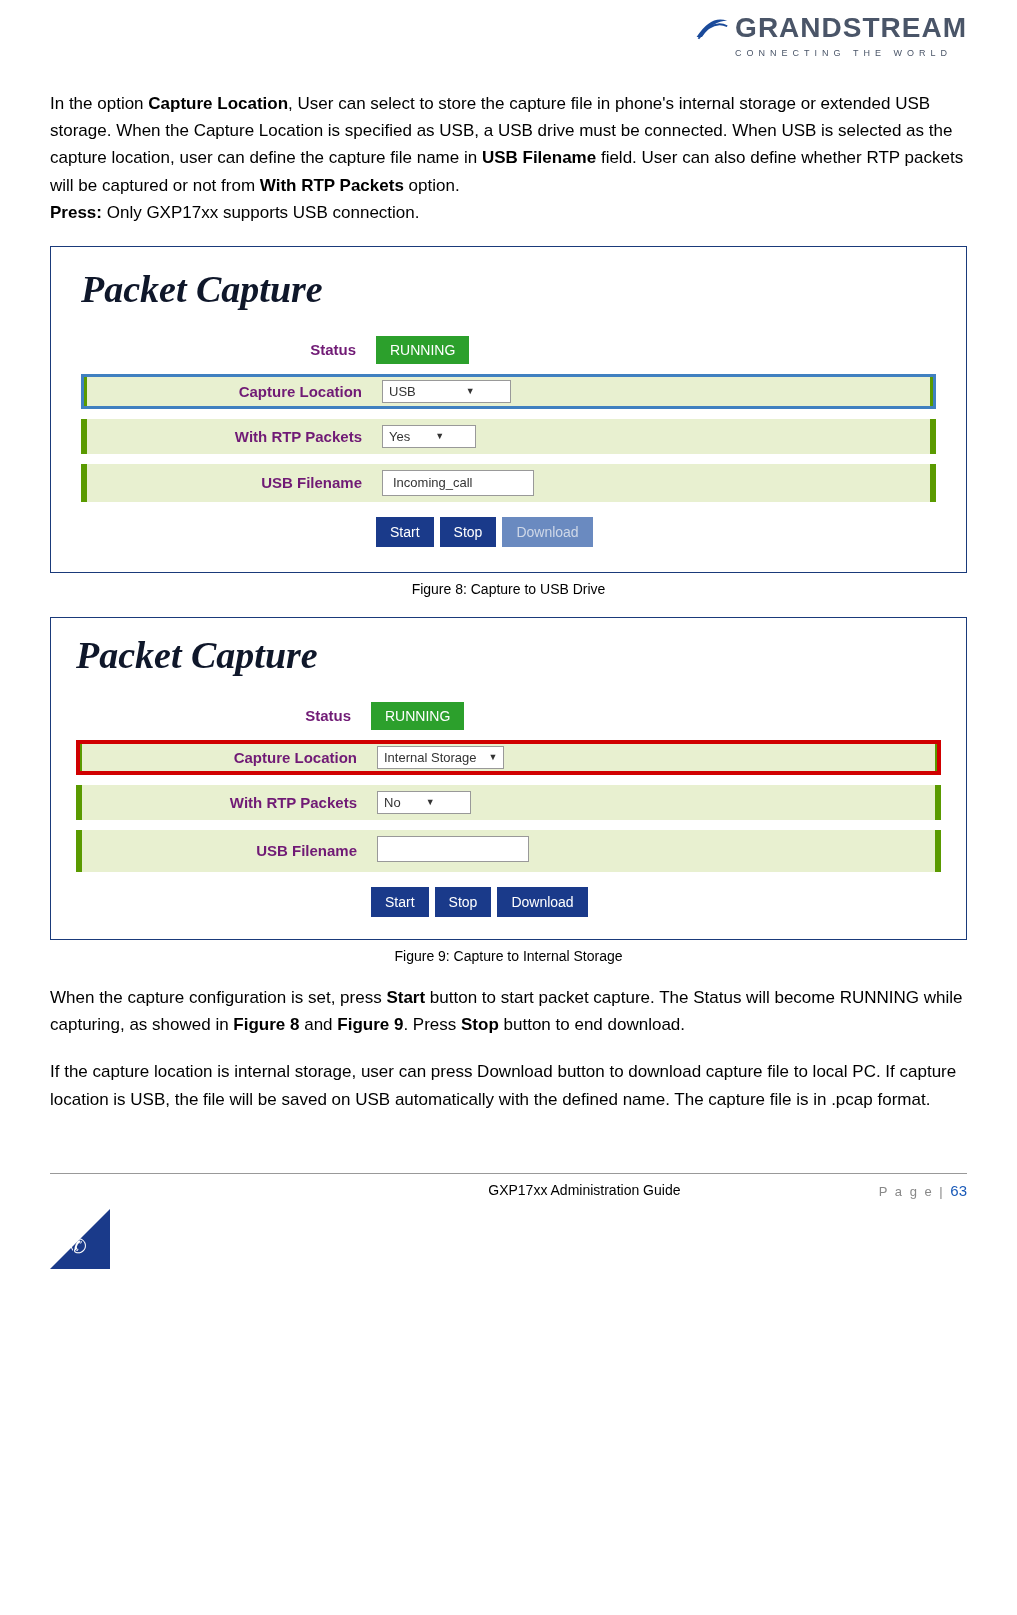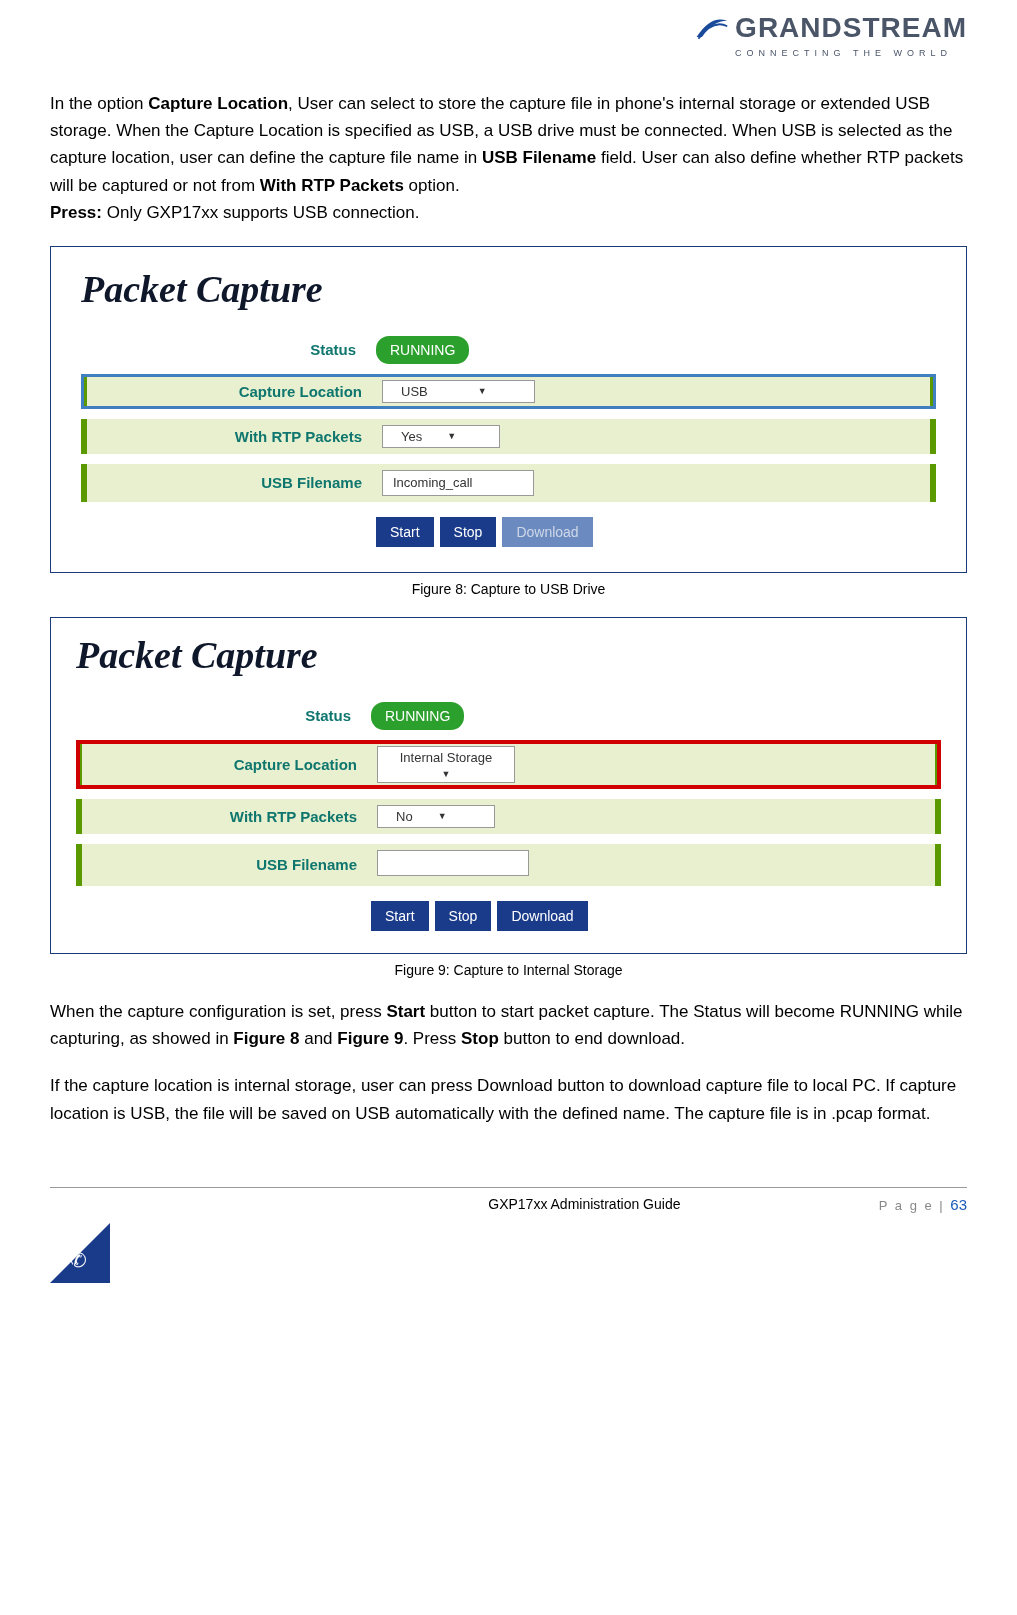--- a/index.html
+++ b/index.html
@@ -69,67 +69,65 @@
     align-items: center;
     margin-bottom: 10px;
     position: relative;
   }
   .label-cell {
     width: 295px;
     text-align: right;
     padding-right: 20px;
     font-size: 15px;
     font-weight: bold;
-    color: #0f766e;
+    color: #701a75;
     box-sizing: border-box;
   }
   .value-cell {
     flex: 0 0 auto;
   }
   .status-badge {
     background: #2ca02c;
     color: #fff;
     padding: 6px 14px;
     font-size: 14px;
     display: inline-block;
-    border-radius: 13px;
   }
   .green-row {
     background: #e8f0d0;
     border-left: 6px solid #5a9a00;
     border-right: 6px solid #5a9a00;
     padding: 6px 0;
   }
   .blue-highlight {
     outline: 3px solid #4080c0;
     outline-offset: -3px;
   }
   .red-highlight {
     outline: 4px solid #d00000;
     outline-offset: -4px;
   }
   .select-box {
     border: 1px solid #999;
     background: #fff;
-    padding: 3px 18px;
+    padding: 3px 6px;
     font-size: 13px;
     display: inline-flex;
     align-items: center;
     gap: 25px;
     min-width: 80px;
     color: #333;
   }
   .select-box.wide {
     min-width: 115px;
     gap: 50px;
   }
   .select-box.wider {
     min-width: 100px;
-    gap: 4px;
-    flex-direction: column;
+    gap: 12px;
   }
   .input-box {
     border: 1px solid #999;
     background: #fff;
     padding: 4px 10px;
     font-size: 13px;
     display: inline-block;
     min-width: 130px;
     height: 16px;
     color: #333;

